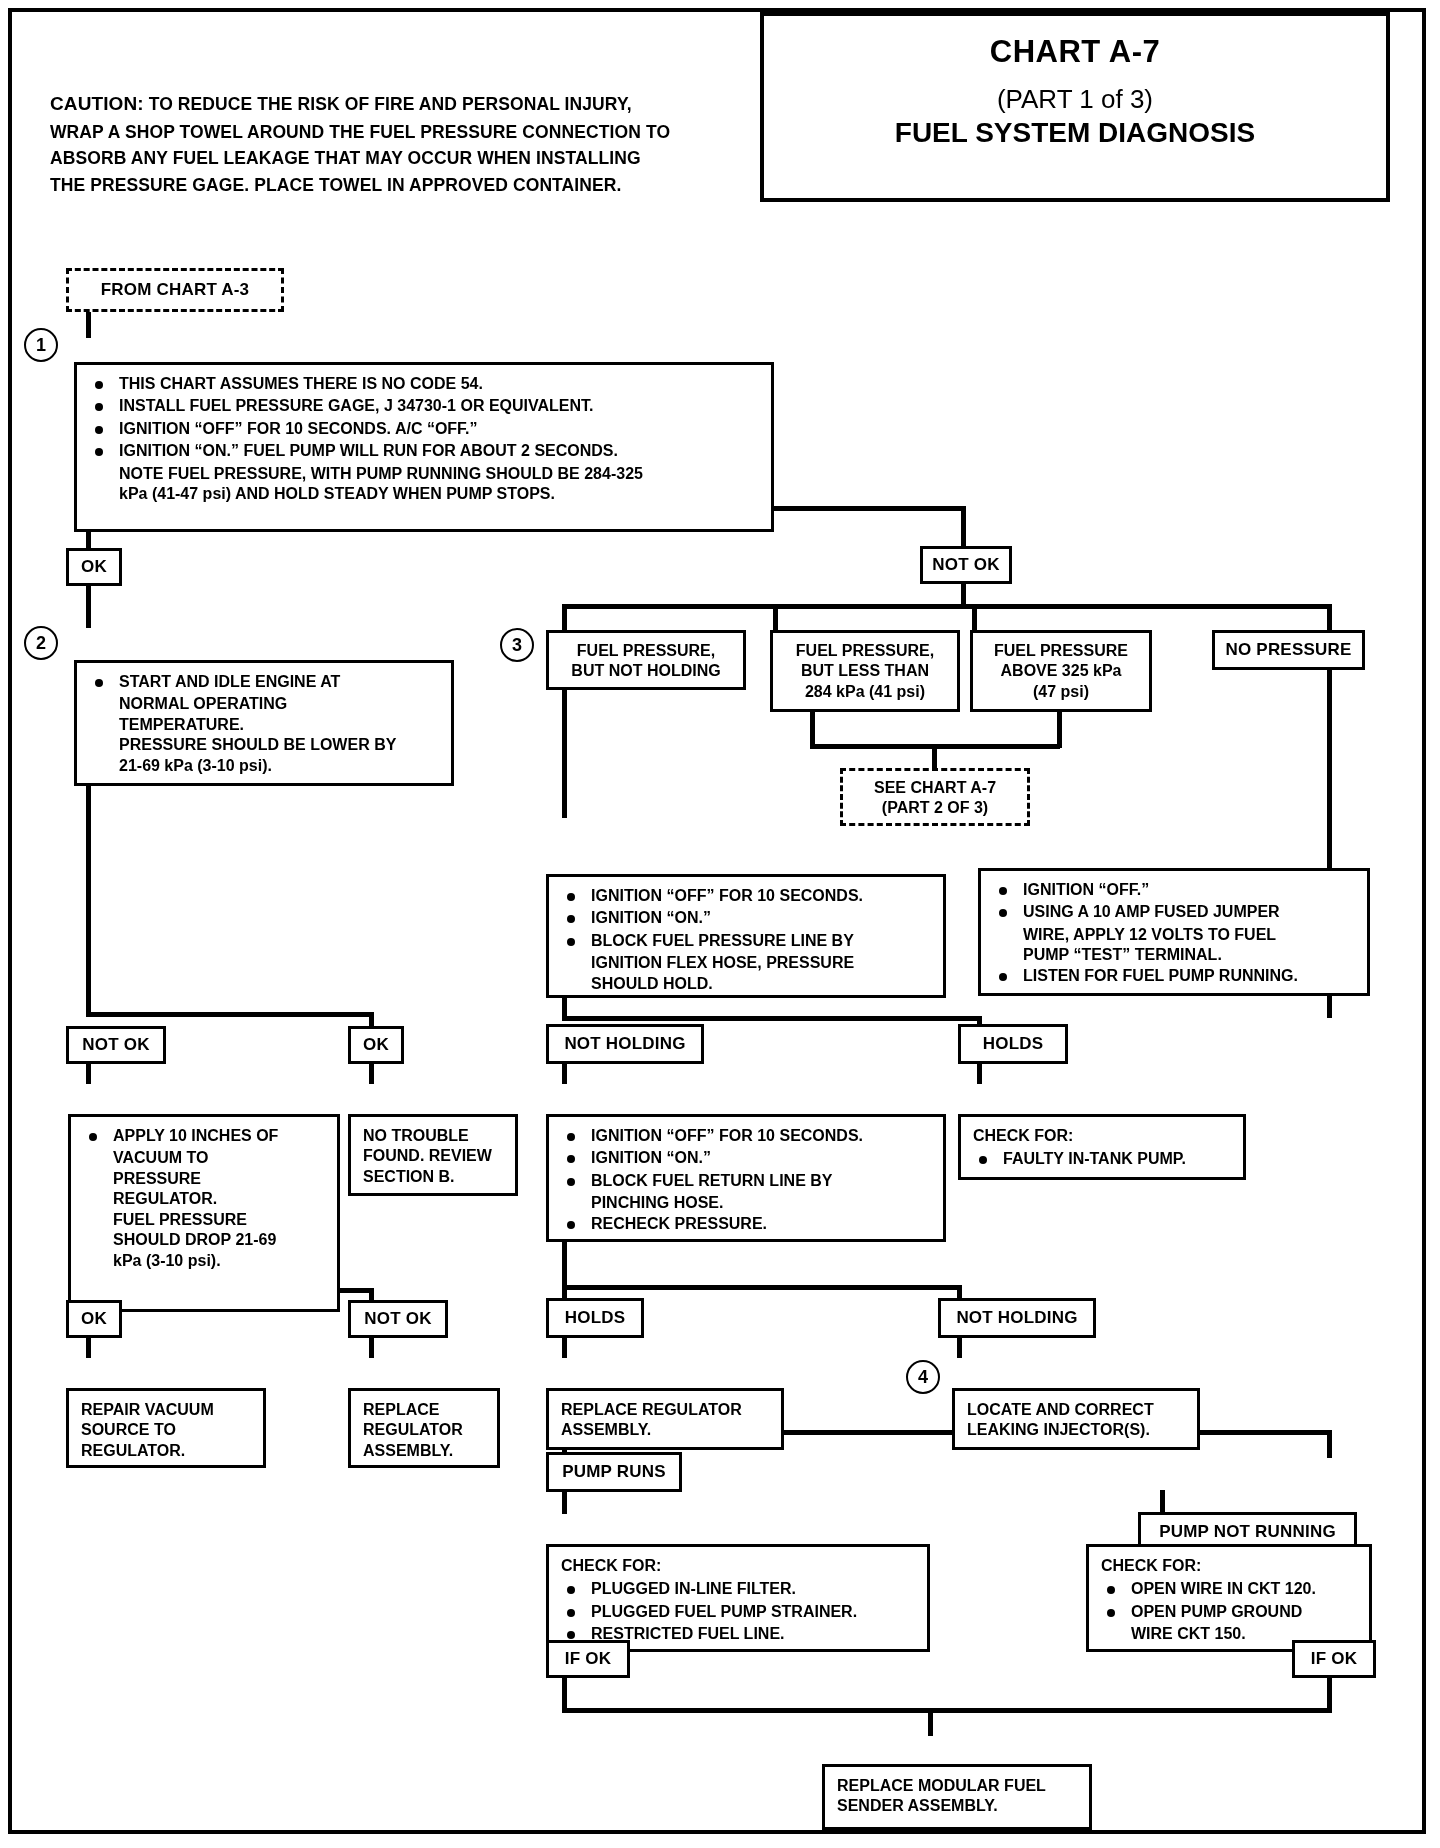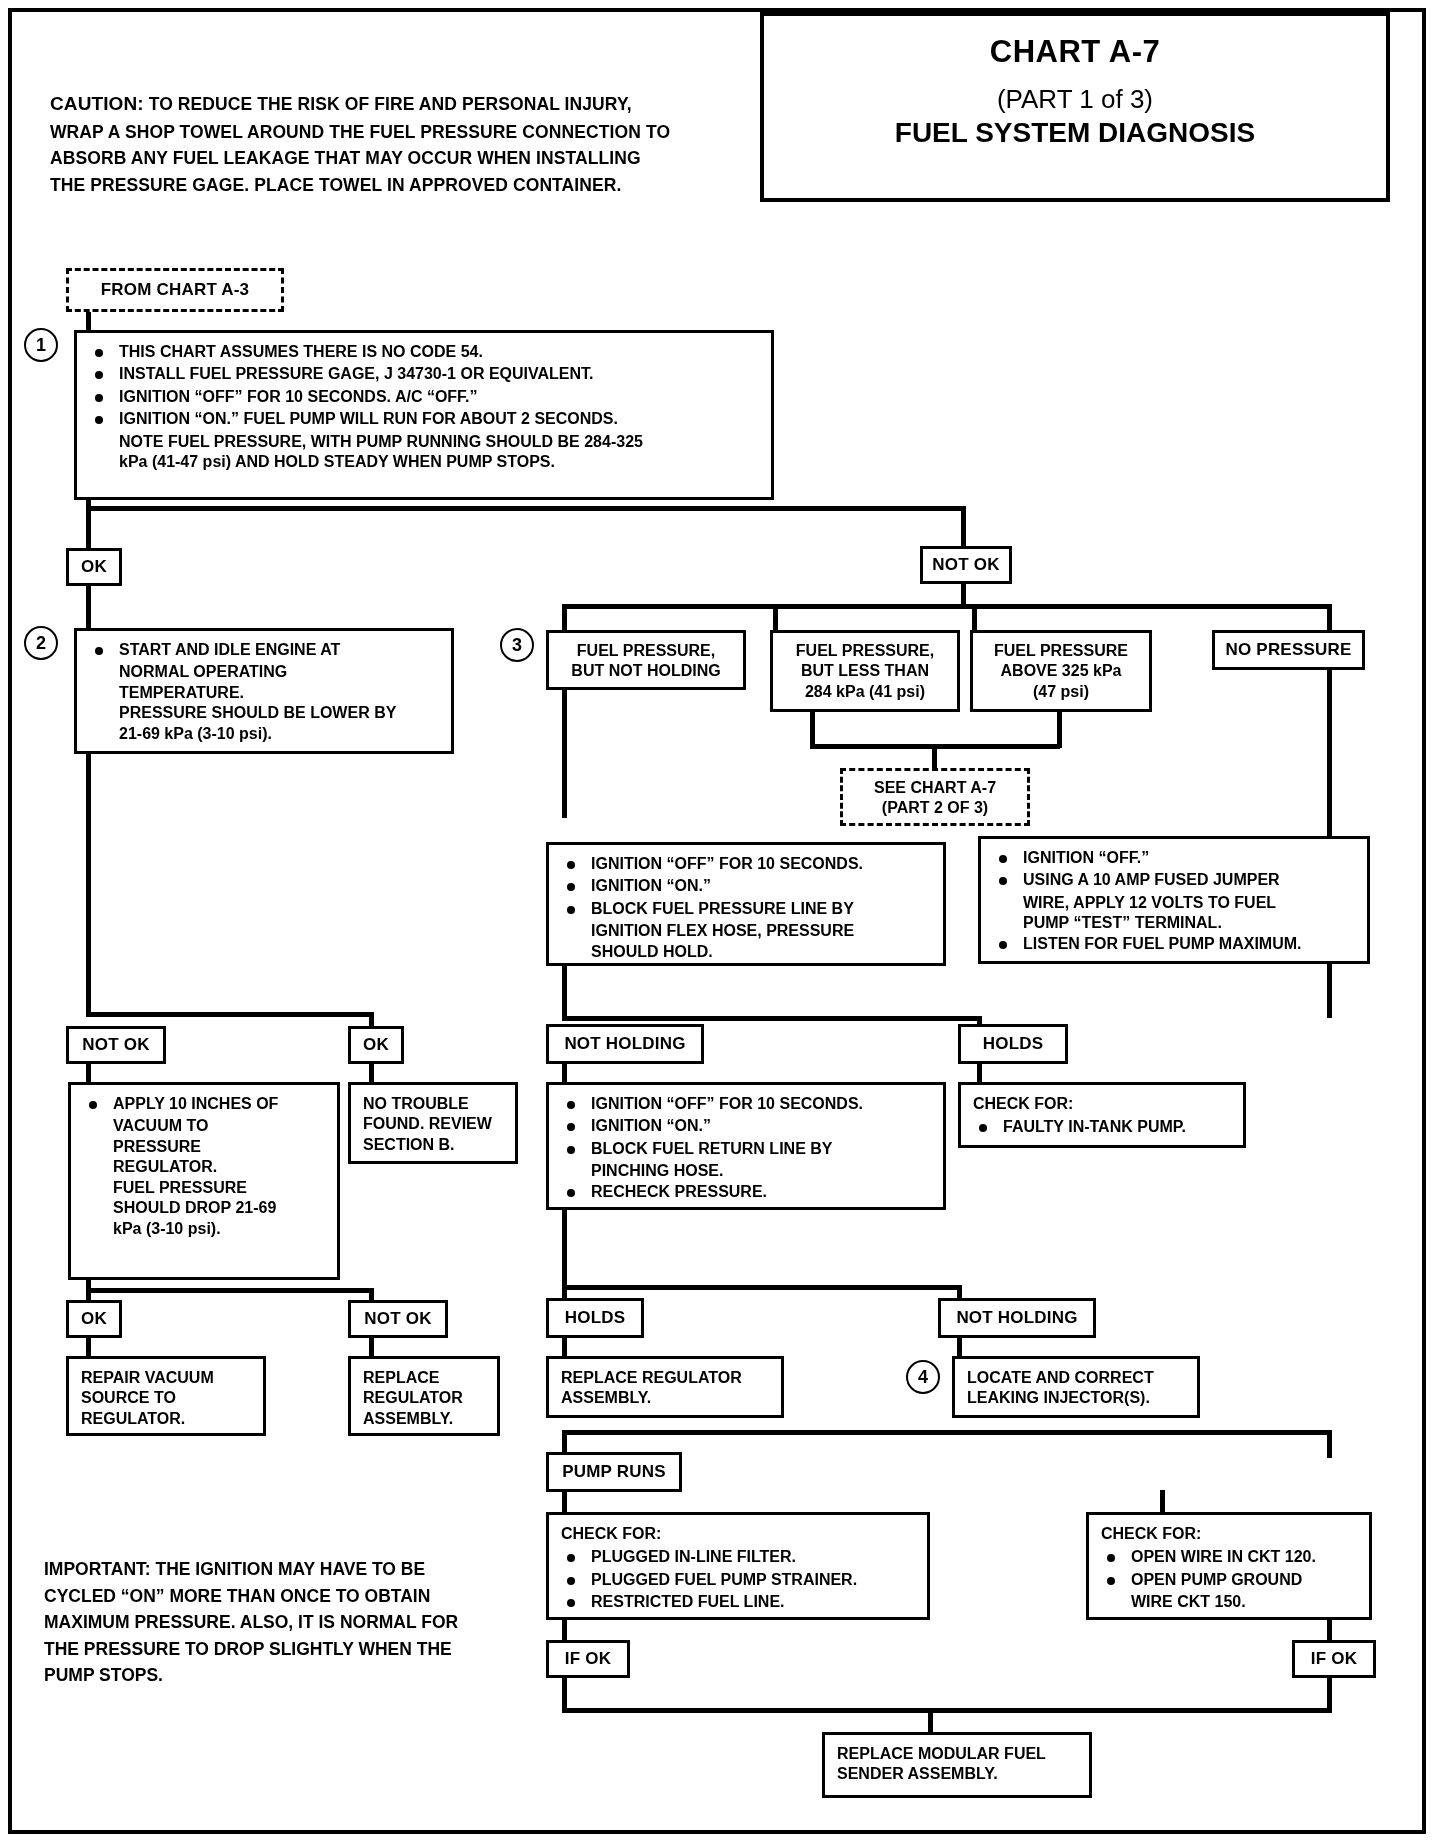--- a/index.html
+++ b/index.html
@@ -70,21 +70,21 @@
     z-index:5;
   }
   .bx.dashed{border-style:dashed; border-width:3px;}
   .lbl{
     display:flex;align-items:center;justify-content:center;
     height:100%;
     font-size:17px;
     letter-spacing:.2px;
     padding:0 6px;
   }
-  .pad{padding:9px 10px 9px 12px;}
+  .pad{padding:9px 10px 9px 12px;margin-top:32px;}
   .ctr{text-align:center;}
 
   ul.blist{margin:0;padding:0;list-style:none;}
   ul.blist li{
     position:relative;
     padding-left:30px;
     margin-bottom:2px;
   }
   ul.blist li:before{
     content:"";
@@ -126,21 +126,20 @@
     <div class="title-main">CHART A-7</div>
     <div class="title-part">(PART 1 of 3)</div>
     <div class="title-sub">FUEL SYSTEM DIAGNOSIS</div>
   </div>
 
   <div class="caution">
     <span class="lead">CAUTION:</span>
     <span>TO REDUCE THE RISK OF FIRE AND PERSONAL INJURY, WRAP A SHOP TOWEL AROUND THE FUEL PRESSURE CONNECTION TO ABSORB ANY FUEL LEAKAGE THAT MAY OCCUR WHEN INSTALLING THE PRESSURE GAGE. PLACE TOWEL IN APPROVED CONTAINER.</span>
   </div>
 
-  <div class="important">IMPORTANT:  THE IGNITION MAY HAVE TO BE CYCLED “ON” MORE THAN ONCE TO OBTAIN MAXIMUM PRESSURE. ALSO, IT IS NORMAL FOR THE PRESSURE TO DROP SLIGHTLY WHEN THE PUMP STOPS.</div>
 
   <div class="bx dashed" style="left:66px;top:268px;width:218px;height:44px;">
     <div class="lbl">FROM CHART A-3</div>
   </div>
   <div class="ln lnv" style="left:86px;top:310px;height:28px;"></div>
 
   <div class="step" style="left:24px;top:328px;">1</div>
   <div class="bx pad" style="left:74px;top:330px;width:700px;height:170px;">
     <ul class="blist">
       <li>THIS CHART ASSUMES THERE IS NO CODE 54.</li>
@@ -230,21 +229,21 @@
       <li class="cont">SHOULD HOLD.</li>
     </ul>
   </div>
 
   <div class="bx pad" style="left:978px;top:836px;width:392px;height:128px;">
     <ul class="blist">
       <li>IGNITION “OFF.”</li>
       <li>USING A 10 AMP FUSED JUMPER</li>
       <li class="cont">WIRE, APPLY 12 VOLTS TO FUEL</li>
       <li class="cont">PUMP “TEST” TERMINAL.</li>
-      <li>LISTEN FOR FUEL PUMP MAXIMUM.</li>
+      <li>LISTEN FOR FUEL PUMP RUNNING.</li>
     </ul>
   </div>
 
   <div class="ln lnv" style="left:562px;top:962px;height:58px;"></div>
   <div class="ln lnh" style="left:562px;top:1016px;width:420px;"></div>
   <div class="ln lnv" style="left:977px;top:1016px;height:26px;"></div>
 
   <div class="ln lnh" style="left:86px;top:1012px;width:288px;"></div>
   <div class="ln lnv" style="left:369px;top:1012px;height:30px;"></div>
 

